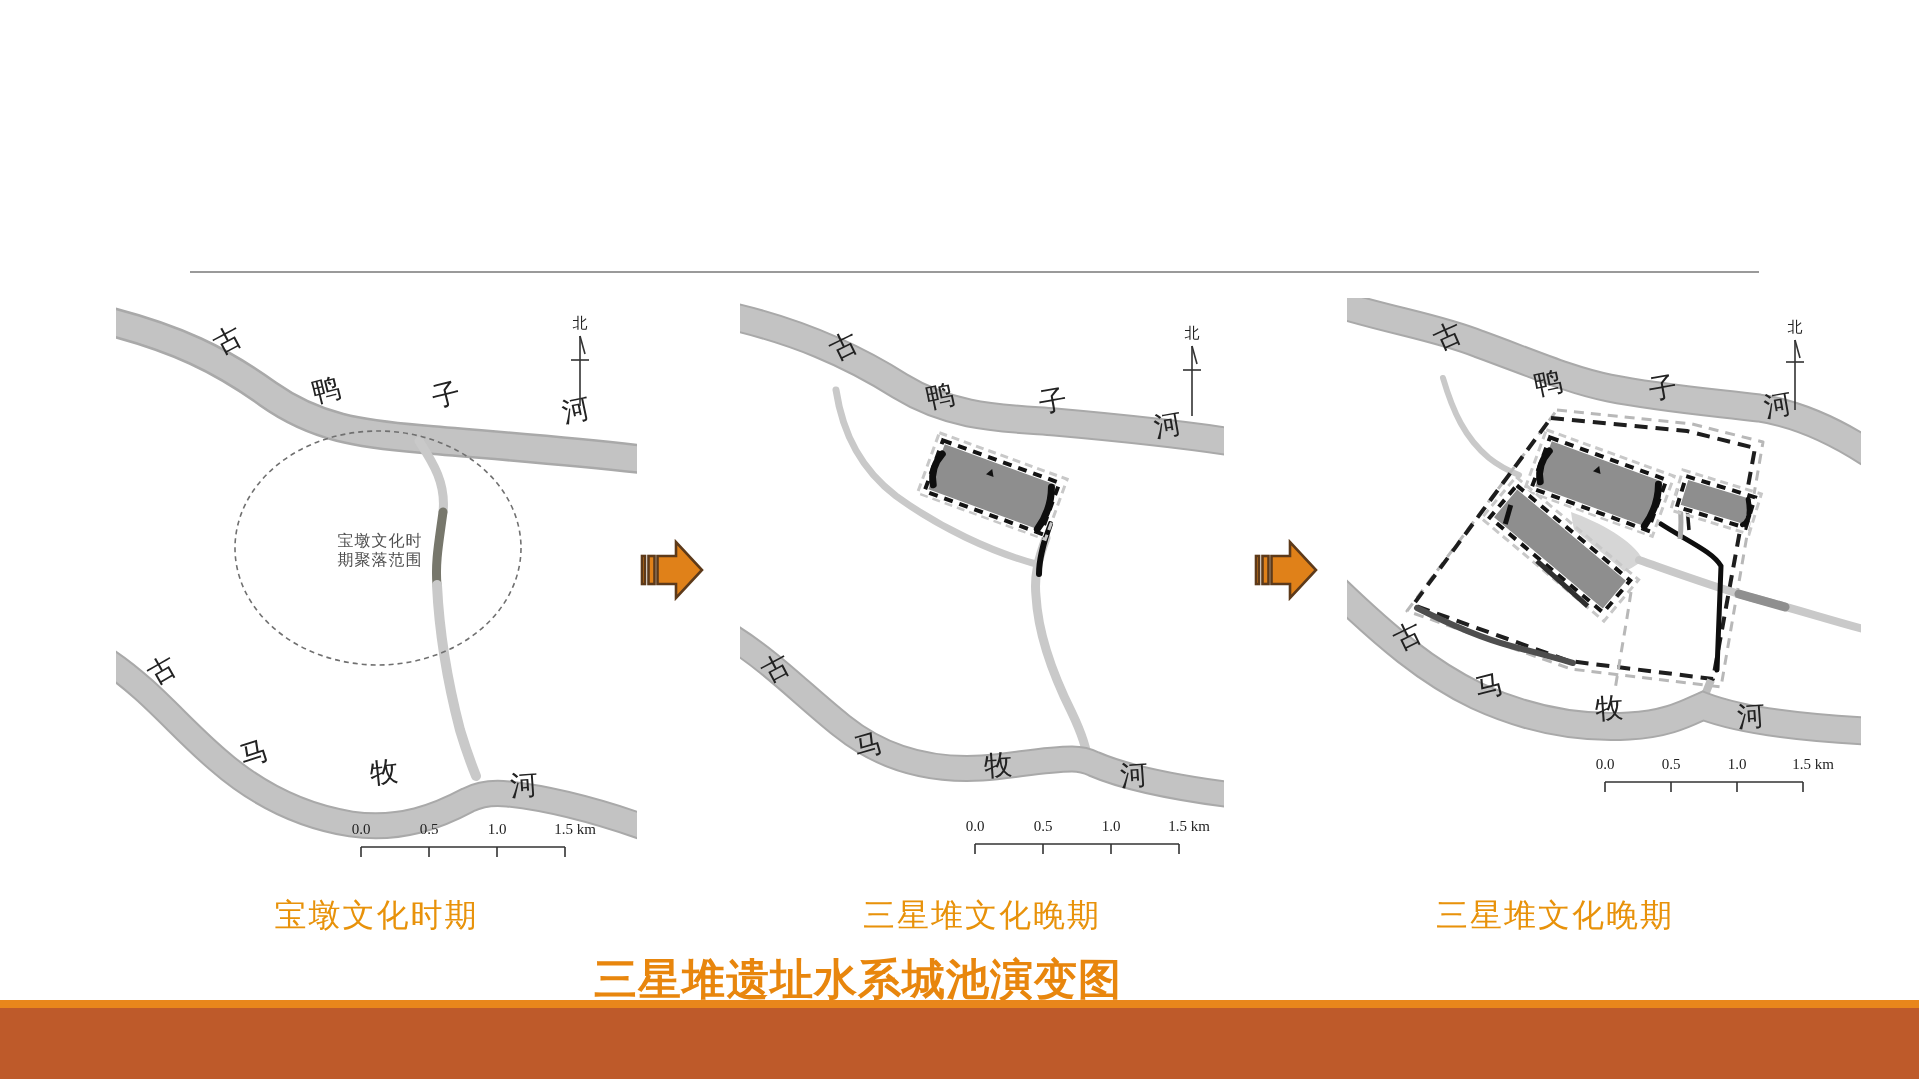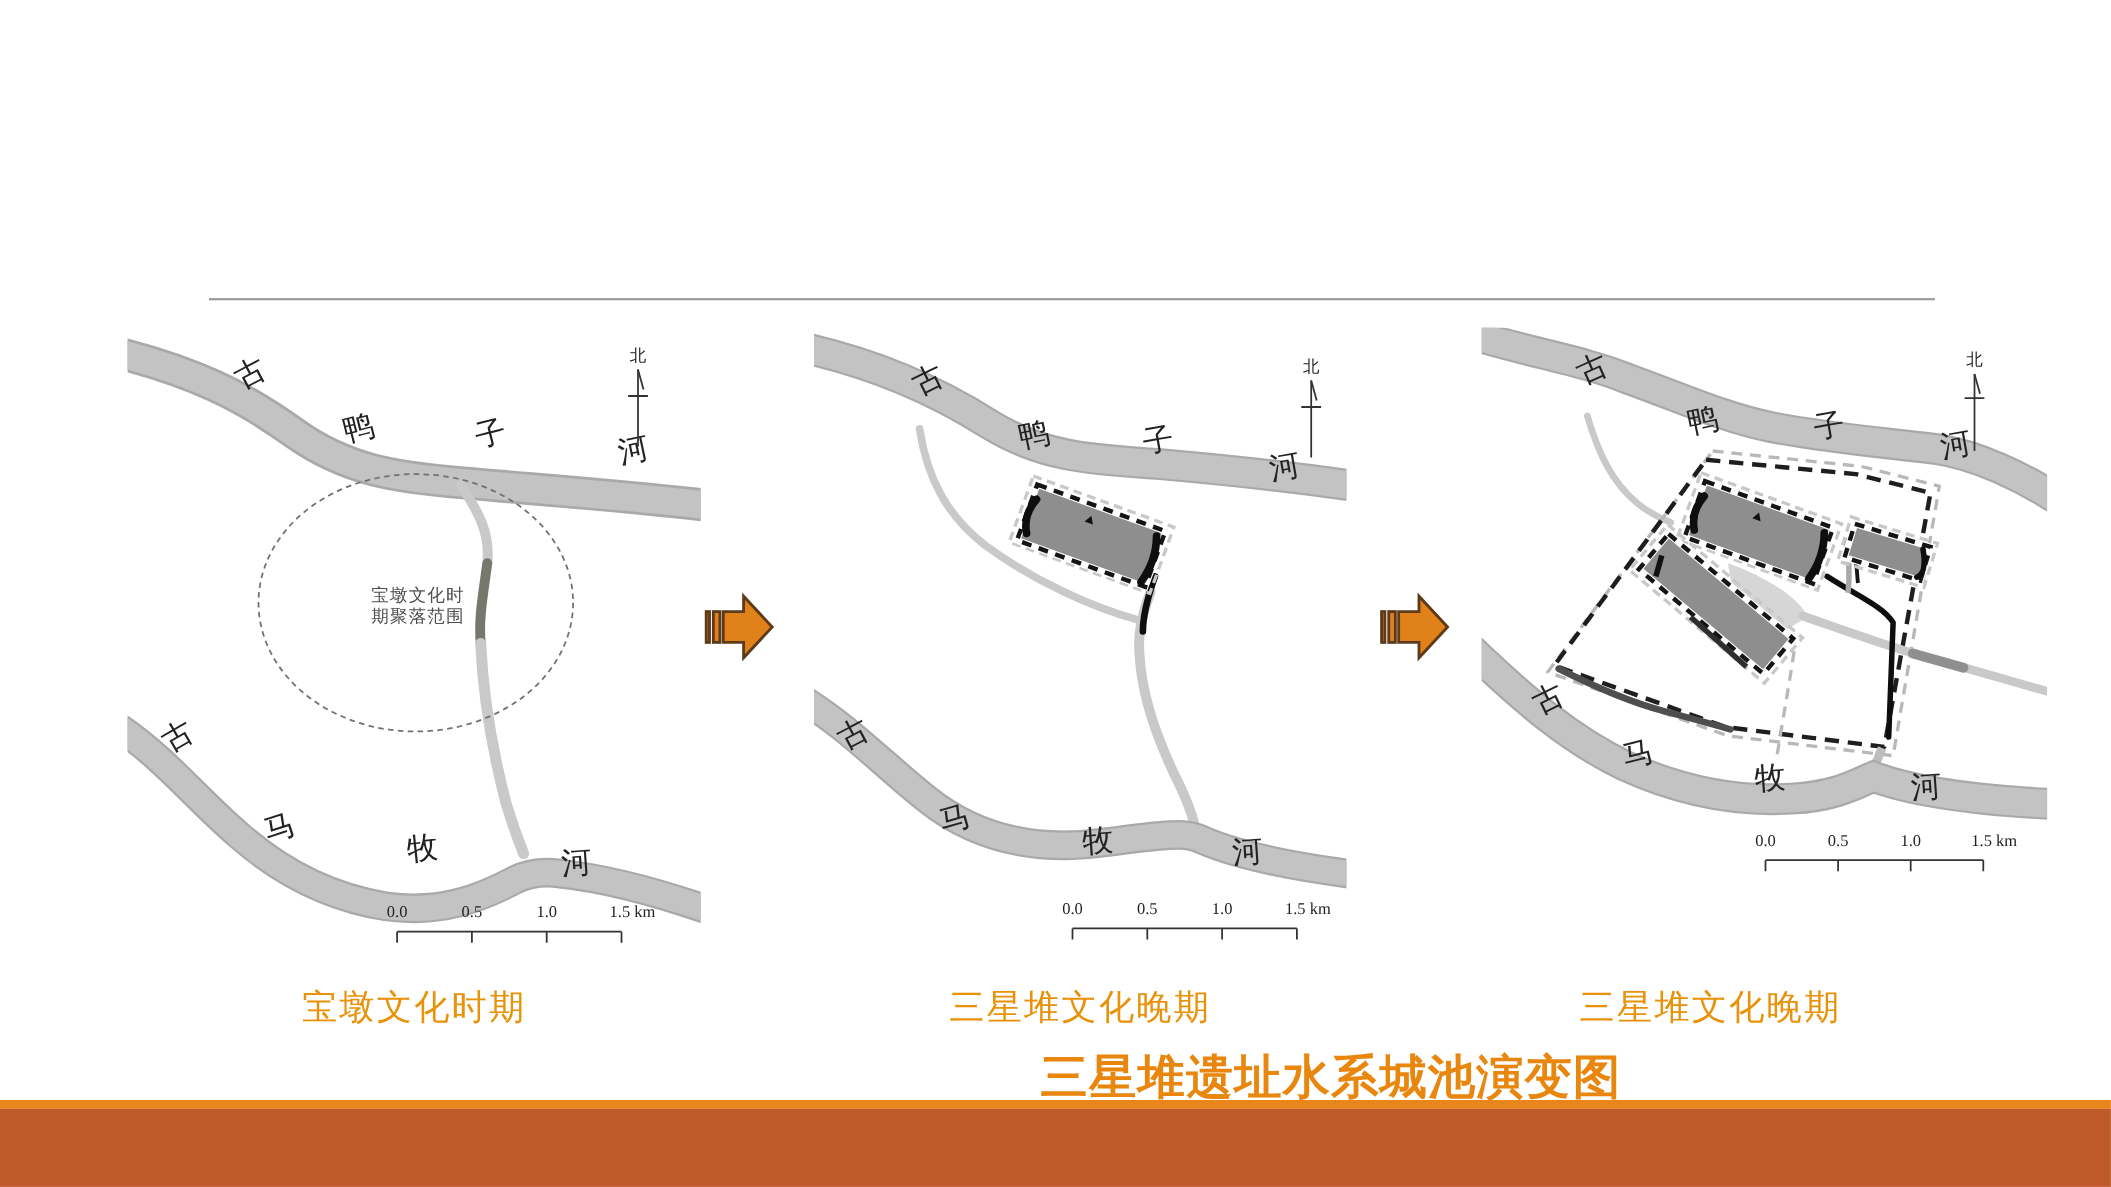--- a/index.html
+++ b/index.html
@@ -14,21 +14,21 @@
   .stage-arrow{position:absolute;width:64px;height:66px;}
   .a1{left:640px;top:537px;}
   .a2{left:1254px;top:537px;}
   .arrow-shape{stroke:#5d3a1a;stroke-width:2.6;stroke-linejoin:miter;}
   .caption{position:absolute;top:894px;height:40px;text-align:center;
            font-family:Liberation Sans, sans-serif;
            font-size:32px;color:#e8920a;letter-spacing:2px;white-space:nowrap;}
   .c1{left:116px;width:521px;}
   .c2{left:740px;width:484px;}
   .c3{left:1298px;width:514px;}
-  .title{position:absolute;left:594px;top:951px;width:880px;text-align:right;
+  .title{position:absolute;left:594px;top:951px;width:880px;text-align:left;
          font-size:43px;font-weight:bold;color:#e8860d;letter-spacing:1px;white-space:nowrap;}
   .footer-stripe{position:absolute;left:0;top:1000px;width:1919px;height:8px;background:#e9861b;}
   .footer-band{position:absolute;left:0;top:1008px;width:1919px;height:71px;background:#be5a2a;}
   
   .river-under{fill:none;stroke:#a9a9a9;stroke-linecap:round;}
   .river{fill:none;stroke:#c3c3c3;stroke-linecap:round;}
   .stream-light{fill:none;stroke:#c9c9c9;stroke-linecap:round;}
   .stream-dark{fill:none;stroke:#77776c;stroke-linecap:round;}
   .map-label{font-family:"Liberation Serif","DejaVu Serif",serif;font-size:28px;fill:#222;}
   .small-label{font-family:"Liberation Serif","DejaVu Serif",serif;font-size:16px;fill:#4f4f4f;letter-spacing:1px;}

